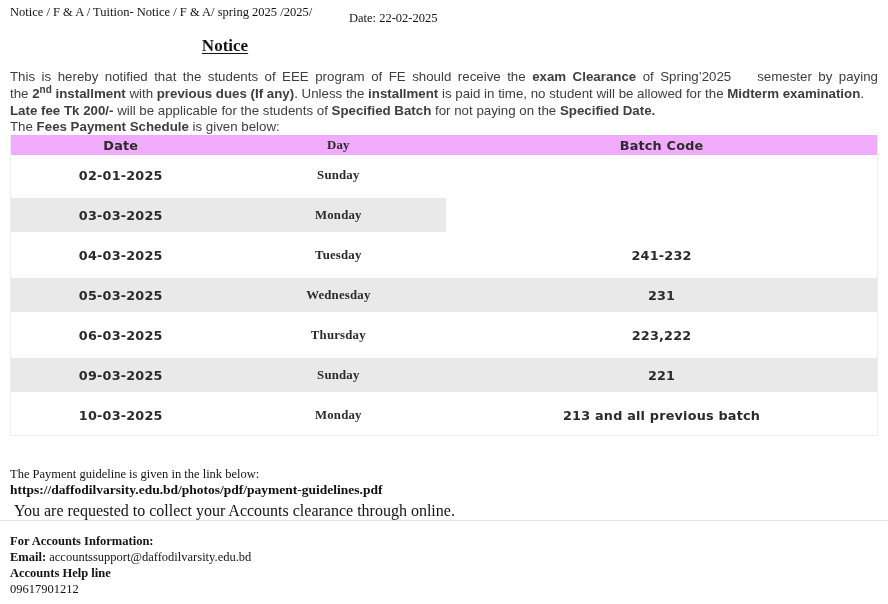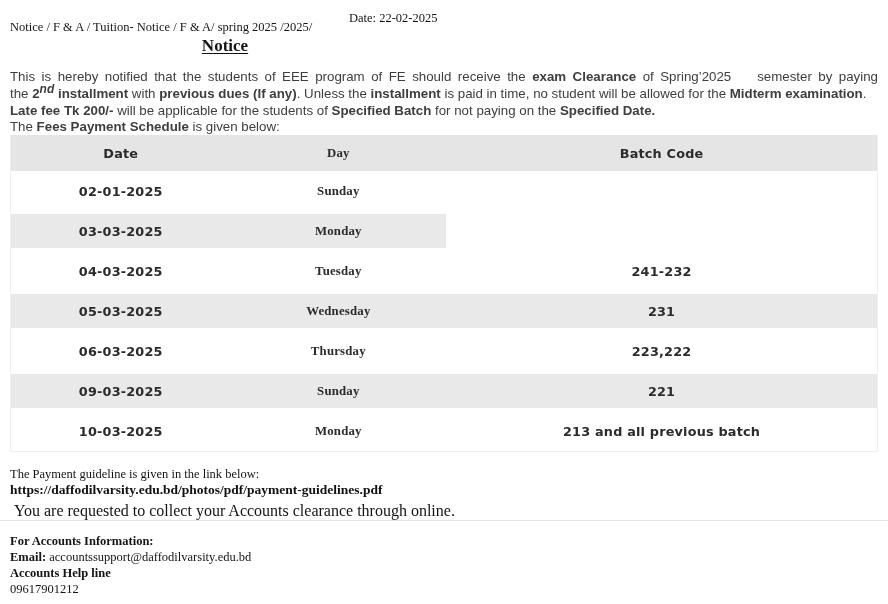--- a/index.html
+++ b/index.html
@@ -1,42 +1,42 @@
 <!DOCTYPE html>
 <html><head>
 <meta charset="utf-8">
 <style>
   html,body{margin:0;padding:0;background:#ffffff;}
   .page{
     position:relative;width:888px;height:604px;background:#ffffff;overflow:hidden;
     font-family:"Liberation Serif", serif;color:#141414;
   }
   
-  .breadcrumb{position:absolute;top:20px;left:10px;font-size:12.5px;white-space:nowrap;}
+  .breadcrumb{position:absolute;top:5px;left:10px;font-size:12.5px;white-space:nowrap;}
   .doc-date{position:absolute;top:11px;left:349px;font-size:12.5px;white-space:nowrap;}
   
   .title-wrap{position:absolute;top:36px;left:0;width:450px;text-align:center;}
   .title{font-size:17px;font-weight:bold;text-decoration:underline;text-underline-offset:2px;}
   
   .sansline{
     position:absolute;left:10px;width:868px;
     font-family:"Liberation Sans", sans-serif;color:#3e3e3e;font-size:13.3px;line-height:15px;
   }
   .p-line1{top:69px;text-align:justify;text-align-last:justify;}
   .p-line2{top:86px;white-space:nowrap;}
   .p-late{top:103px;white-space:nowrap;}
   .p-sched{top:119px;white-space:nowrap;}
-  .sansline sup{font-size:12px;line-height:0;font-style:italic;}
+  .sansline sup{font-size:10px;line-height:0;}
   
   .sched-table{
     position:absolute;top:135px;left:10px;width:868px;box-sizing:border-box;
     font-family:"DejaVu Sans", sans-serif;font-weight:bold;font-size:12.8px;color:#2b2b2b;
     border:1px solid #efefef;border-top:none;
   }
-  .thead{display:flex;height:36px;background:#e5e5e5;align-items:center;}
+  .thead{display:flex;height:20px;background:#f0abfc;align-items:center;}
   .trow{position:relative;display:flex;height:40px;align-items:center;}
   .shade{position:absolute;top:3px;bottom:3px;left:0;width:100%;background:#e9e9e9;}
   .shade.partial{width:50.25%;}
   .cell{position:relative;z-index:1;text-align:center;letter-spacing:.2px;}
   .c1{width:25.35%;}
   .c2{width:24.9%;font-family:Liberation Serif, serif;}
   .c3{width:49.75%;}
   
   .g-intro{position:absolute;top:467px;left:10px;font-size:12.5px;}
   .g-url{position:absolute;top:482px;left:10px;font-size:13.5px;font-weight:bold;color:#111;text-decoration:none;}

